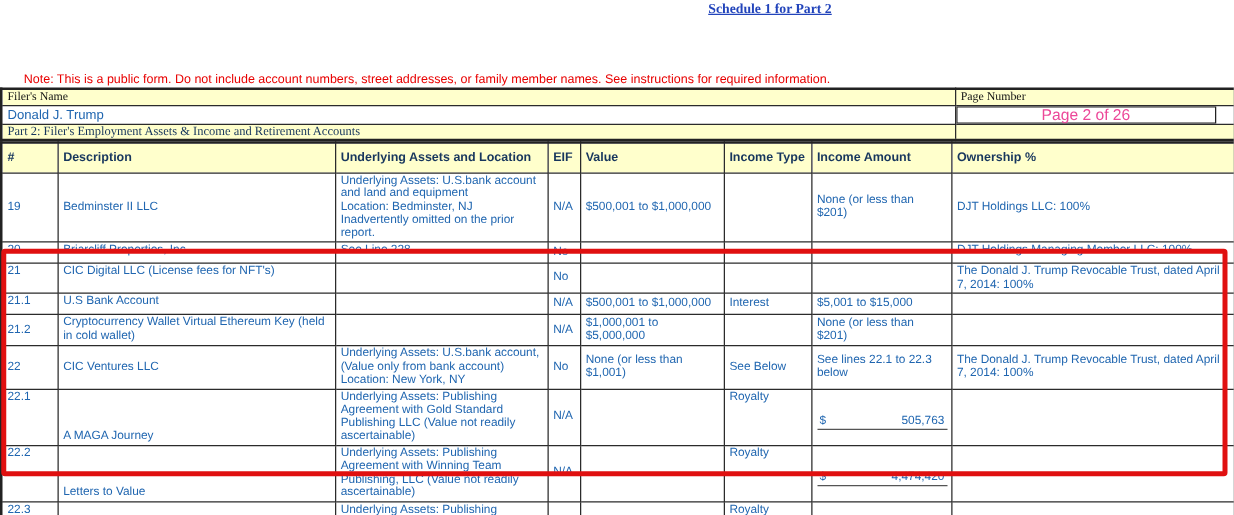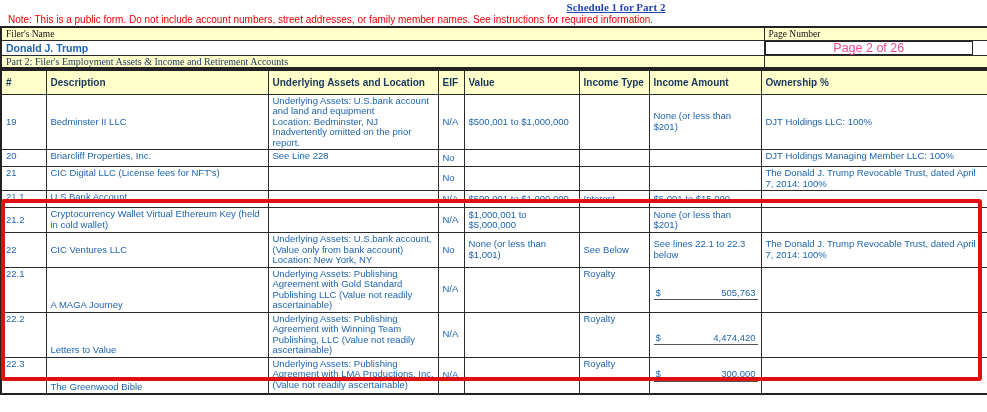--- a/index.html
+++ b/index.html
@@ -10,35 +10,35 @@
   }
   .wrapper { position:relative; width:987px; height:315px; }
 
   
   .sched-title {
     margin:1px 0 0 446px; width:340px; text-align:center;
     font-family:"Liberation Serif", serif; font-weight:bold; font-size:11px;
     color:#2244bb; text-decoration:underline; line-height:12px;
   }
   .note {
-    color:#e80000; font-size:10px; line-height:11px; padding:1px 0 1px 8px;
+    color:#e80000; font-size:10px; line-height:11px; padding:1px 0 1px 19px;margin-top:44px;
   }
 
   
   table { border-collapse:collapse; table-layout:fixed; width:987px; }
   td, th { border:1px solid #2b2b2b; overflow:hidden; }
   .hdr-table { border:2px solid #222; }
   .hdr-table td { padding:0 4px; }
   .band { background:#ffffcc; }
   .lbl {
     font-family:"Liberation Serif", serif; font-size:9.5px; color:#111;
     height:13px; vertical-align:middle;
   }
   .filer-name {
-    height:14px; font-weight:bold; font-size:10.5px; color:#2066b0; vertical-align:middle;
+    height:14px; font-weight:normal; font-size:10.5px; color:#2066b0; vertical-align:middle;
   }
   .page-box-cell { height:14px; vertical-align:middle; padding:0 2px 0 0 !important; }
   .page-box {
     border:1.5px solid #222; margin-right:12px; height:14px; line-height:13px;
     text-align:center; font-size:12.5px; color:#ec4899; background:#fff;
   }
   .part-title {
     height:13px; vertical-align:middle; font-family:"Liberation Serif", serif;
     font-weight:normal; font-size:10px; color:#17365d;
   }

